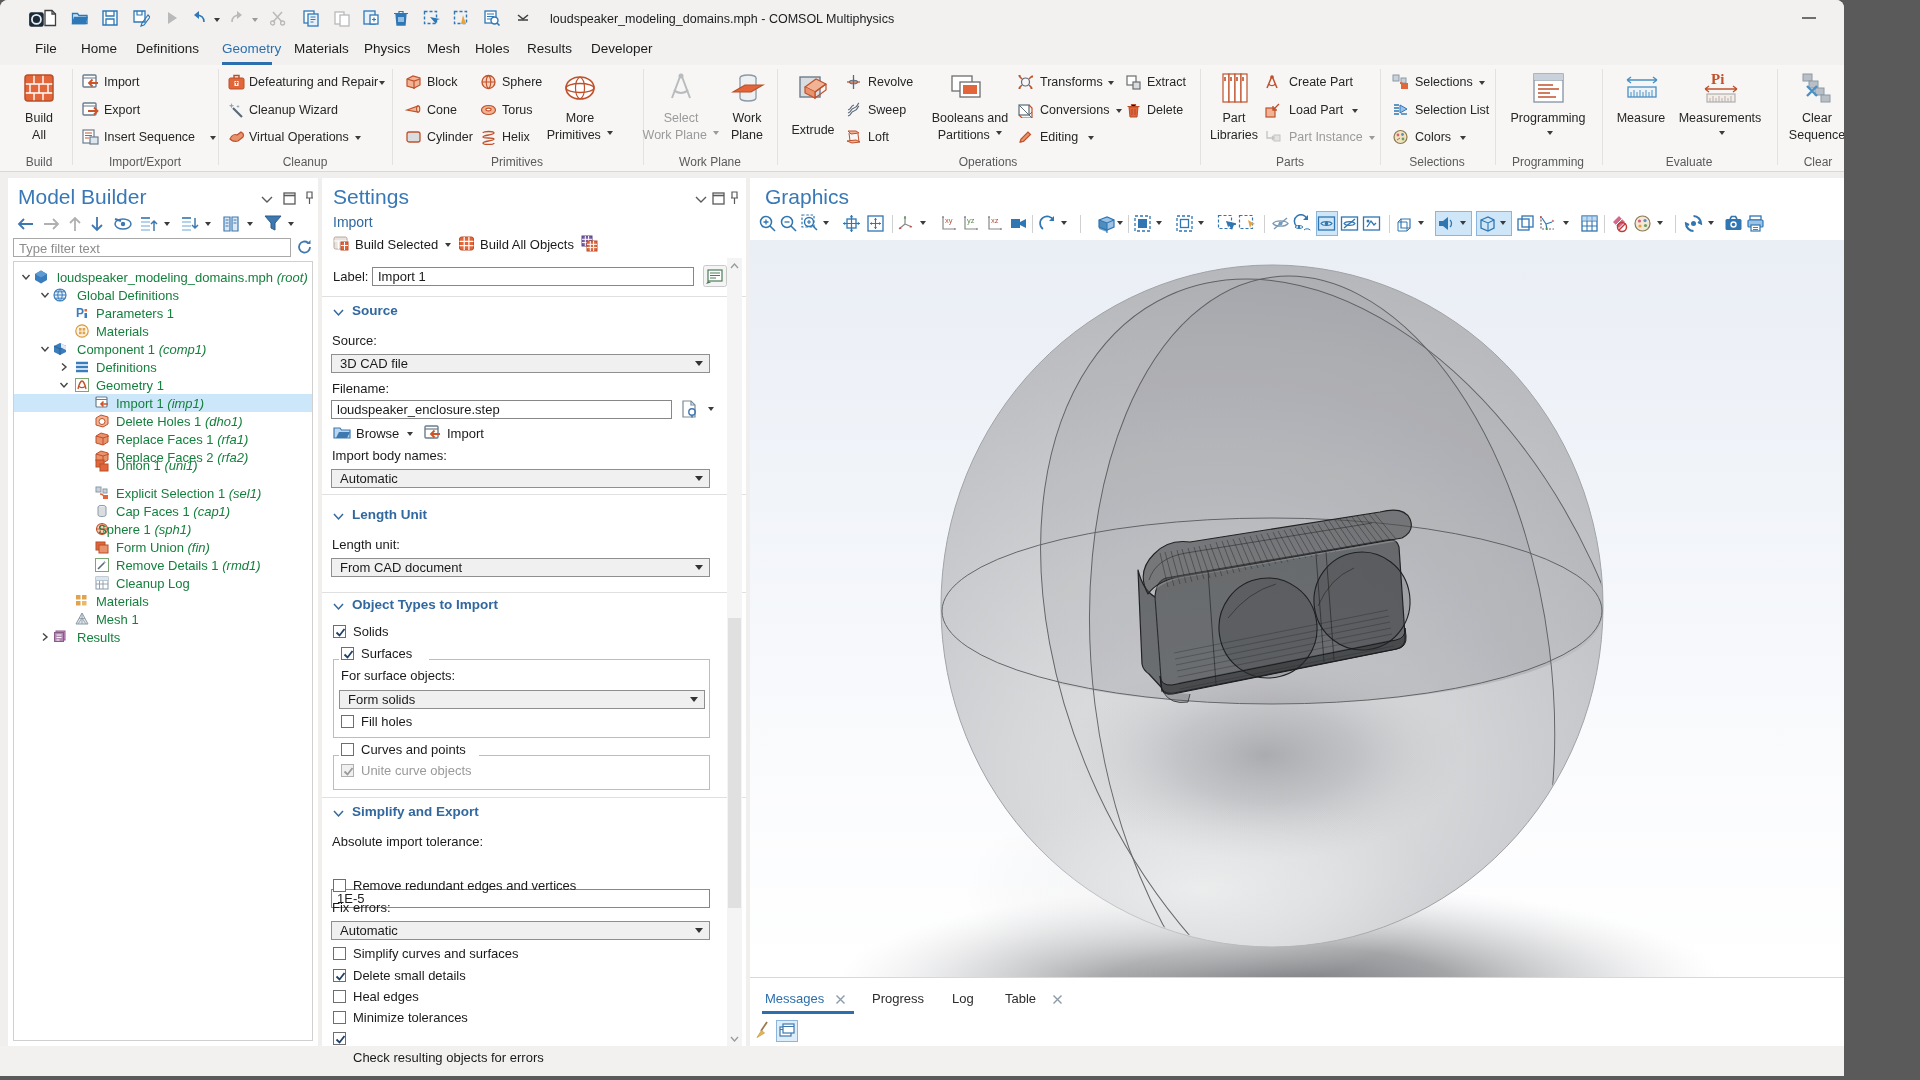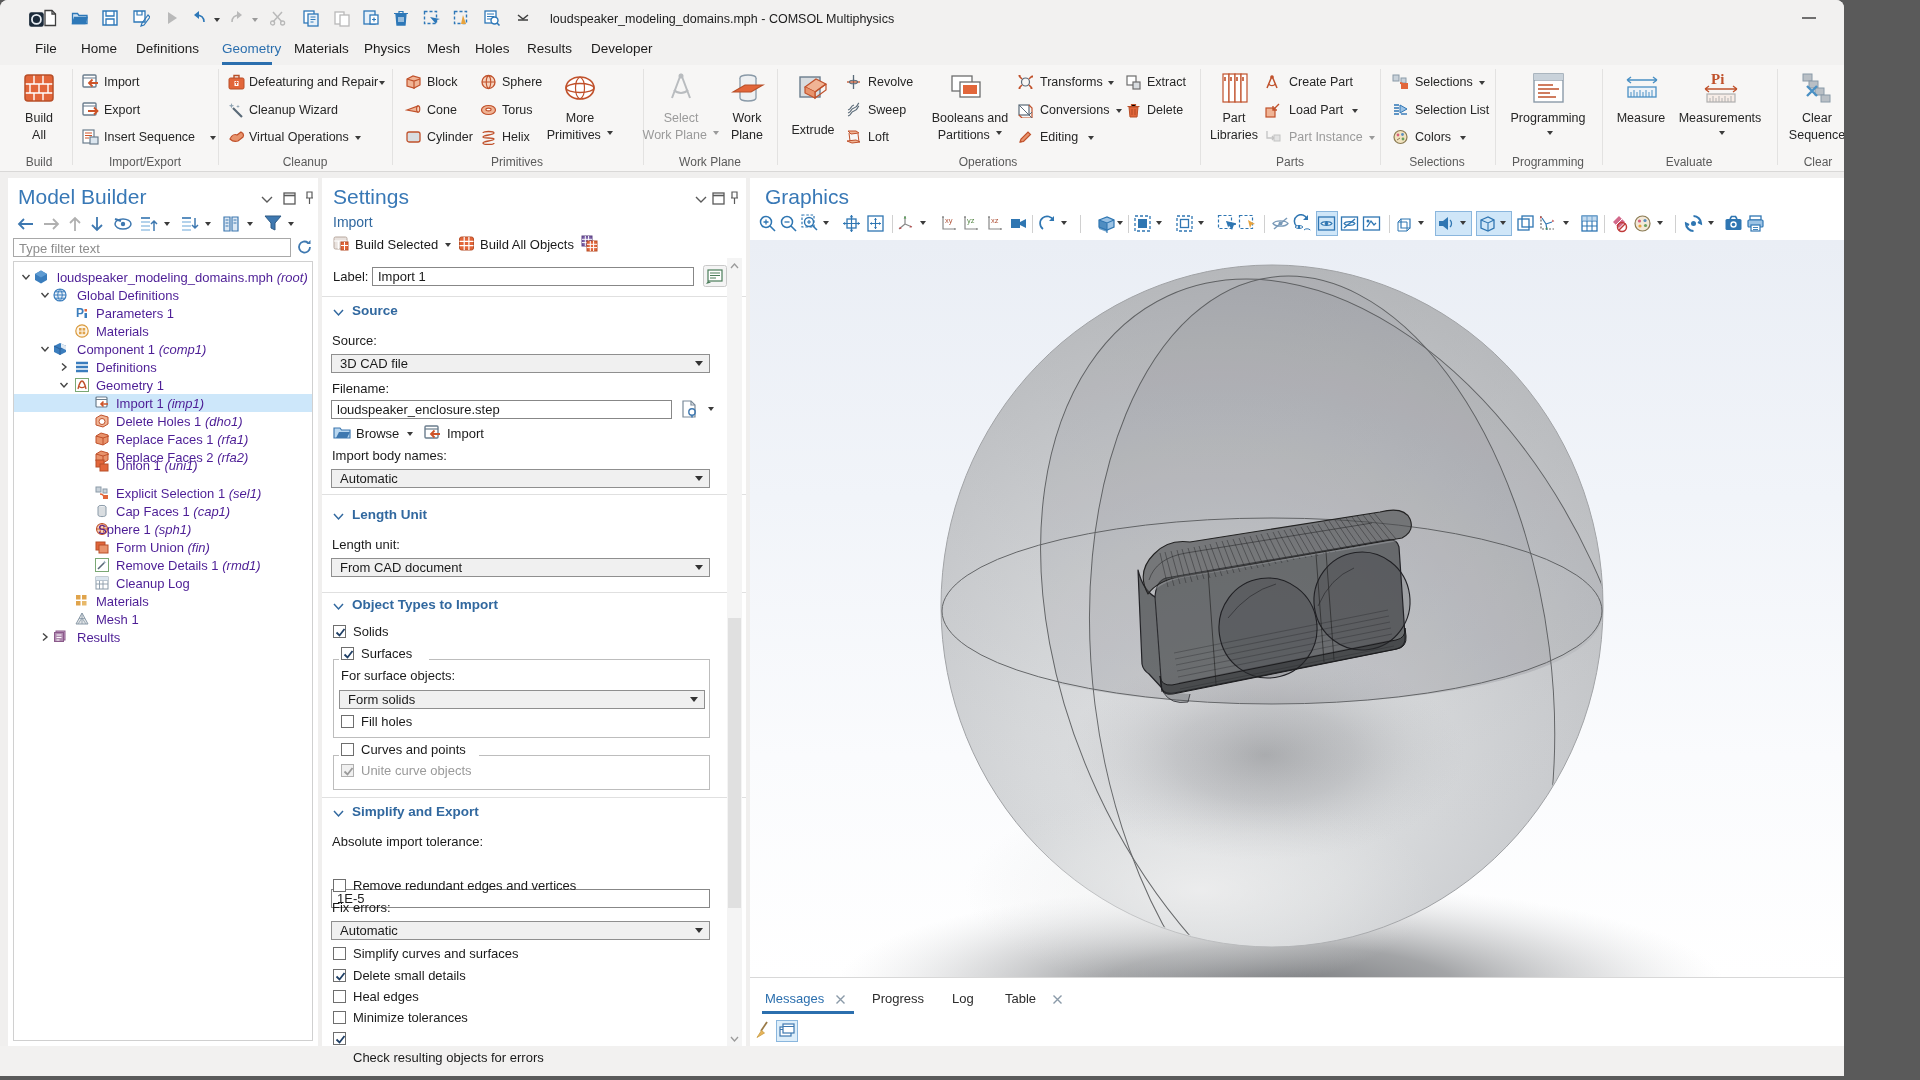--- a/index.html
+++ b/index.html
@@ -26,21 +26,21 @@
 .gray{color:#9a9a9a !important;}
 .car{display:inline-block;width:0;height:0;border:3.5px solid transparent;border-top:4px solid #3b3b3b;vertical-align:middle;margin-left:3px;position:relative;top:2px;}
 .car.g{border-top-color:#9a9a9a;}
 
 #main{position:absolute;left:0;top:172px;width:1920px;height:874px;background:#f0efee;}
 .panel{position:absolute;background:#fff;}
 .ptitle{position:absolute;font-size:21px;color:#3878b6;}
 .psub{position:absolute;font-size:14px;color:#31689f;}
 
 #treebox{position:absolute;left:5px;top:83px;width:300px;height:780px;border:1px solid #d0d0d0;background:#fff;overflow:hidden;}
-.trow{position:absolute;left:0;width:298px;height:18px;font-size:13px;color:#4c1d95;white-space:nowrap;}
+.trow{position:absolute;left:0;width:298px;height:18px;font-size:13px;color:#15803d;white-space:nowrap;}
 .trow span.lbl{position:absolute;top:2px;}
 .tsel{background:#cde7fa;}
 .tico{position:absolute;top:2px;width:14px;height:14px;}
 .tchev{position:absolute;top:4px;width:10px;height:10px;}
 
 .flabel{position:absolute;font-size:13px;color:#1a1a1a;white-space:nowrap;}
 .sechdr{position:absolute;font-size:13.5px;font-weight:bold;color:#31689f;}
 .combo{position:absolute;height:19px;background:#f0f0f0;border:1px solid #8f8f8f;font-size:13px;color:#1a1a1a;line-height:17px;padding-left:8px;}
 .combo .ca{position:absolute;right:6px;top:6px;width:0;height:0;border:4px solid transparent;border-top:5px solid #333;}
 .tinput{position:absolute;height:19px;background:#fff;border:1px solid #878787;font-size:13px;color:#1a1a1a;line-height:17px;padding-left:5px;}

